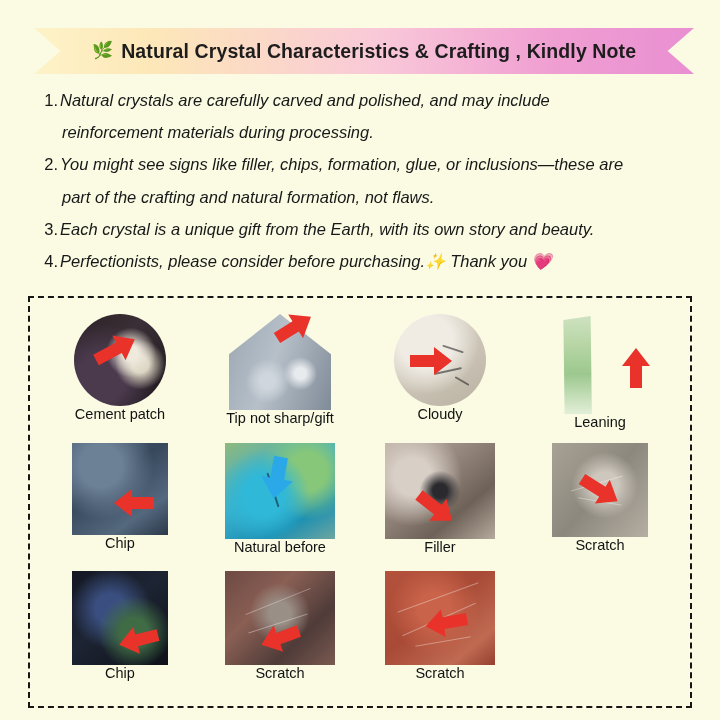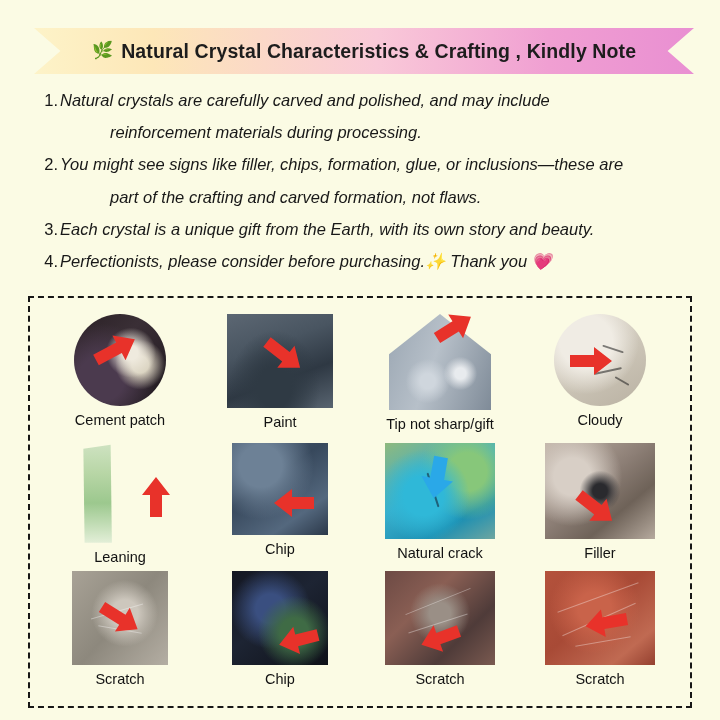--- a/index.html
+++ b/index.html
@@ -71,21 +71,20 @@
     text-align: right;
     padding-right: 2px;
   }
   .note .body {
     flex: 1;
     font-style: italic;
   }
   .note .body .second-line {
     display: block;
     padding-left: 2px;
-    margin-left: 48px;
   }
 
   
   .gallery {
     position: absolute;
     left: 28px;
     top: 296px;
     width: 664px;
     height: 412px;
     border: 2.5px dashed #161616;
@@ -108,21 +107,21 @@
     justify-content: flex-start;
   }
   .thumb {
     position: relative;
     width: 98px;
     height: 88px;
     overflow: hidden;
   }
   .thumb.circle { border-radius: 50%; width: 92px; height: 92px; }
   .caption {
-    margin-top: 6px;
+    margin-top: 0;
     font-size: 14.5px;
     color: #121212;
     text-align: right;
     line-height: 1.2;
   }
   .arr {
     display: block;
   }
 
   
@@ -225,21 +224,21 @@
       <span class="body">
         <span>Natural crystals are carefully carved and polished, and may include</span>
         <span class="second-line">reinforcement materials during processing.</span>
       </span>
     </div>
 
     <div class="note">
       <span class="num">2.</span>
       <span class="body">
         <span>You might see signs like filler, chips, formation, glue, or inclusions—these are</span>
-        <span class="second-line">part of the crafting and carved formation, not flaws.</span>
+        <span class="second-line">part of the crafting and natural formation, not flaws.</span>
       </span>
     </div>
 
     <div class="note">
       <span class="num">3.</span>
       <span class="body">
         <span>Each crystal is a unique gift from the Earth, with its own story and beauty.</span>
       </span>
     </div>
 
@@ -259,30 +258,20 @@
         <div class="thumb circle img-cementpatch">
           <svg class="arr" width="92" height="92" viewBox="0 0 92 92" style="position:absolute;left:0;top:0;">
             <g transform="translate(22,46) rotate(-28)">
               <path d="M0,-6 L26,-6 L26,-14 L44,0 L26,14 L26,6 L0,6 Z" fill="#e8322a"></path>
             </g>
           </svg>
         </div>
         <div class="caption">Cement patch</div>
       </div>
 
-      <div class="cell">
-        <div class="thumb img-paint" style="width:106px;height:94px;">
-          <svg class="arr" width="106" height="94" viewBox="0 0 106 94" style="position:absolute;left:0;top:0;">
-            <g transform="translate(40,28) rotate(38)">
-              <path d="M0,-6 L24,-6 L24,-14 L42,0 L24,14 L24,6 L0,6 Z" fill="#e8322a"></path>
-            </g>
-          </svg>
-        </div>
-        <div class="caption">Paint</div>
-      </div>
 
       <div class="cell">
         <div class="thumb" style="width:102px;height:96px;background:transparent;">
           <div class="img-tip" style="position:absolute;inset:0;"></div>
           <svg class="arr" width="102" height="96" viewBox="0 0 102 96" style="position:absolute;left:0;top:0;">
             <g transform="translate(48,24) rotate(-32)">
               <path d="M0,-6 L22,-6 L22,-14 L40,0 L22,14 L22,6 L0,6 Z" fill="#e8322a"></path>
             </g>
           </svg>
         </div>
@@ -328,21 +317,21 @@
 
       <div class="cell">
         <div class="thumb img-crack" style="width:110px;height:96px;">
           <div class="dark-streak" style="left:30px;top:46px;width:36px;transform:rotate(72deg);background:rgba(20,40,60,.6);"></div>
           <svg class="arr" width="110" height="96" viewBox="0 0 110 96" style="position:absolute;left:0;top:0;">
             <g transform="translate(56,14) rotate(100)">
               <path d="M0,-7 L22,-7 L22,-16 L42,0 L22,16 L22,7 L0,7 Z" fill="#2aa8e8"></path>
             </g>
           </svg>
         </div>
-        <div class="caption">Natural crack</div>
+        <div class="caption">Natural before</div>
       </div>
 
       <div class="cell">
         <div class="thumb img-filler" style="width:110px;height:96px;">
           <svg class="arr" width="110" height="96" viewBox="0 0 110 96" style="position:absolute;left:0;top:0;">
             <g transform="translate(34,52) rotate(38)">
               <path d="M0,-6 L24,-6 L24,-14 L42,0 L24,14 L24,6 L0,6 Z" fill="#e8322a"></path>
             </g>
           </svg>
         </div>

